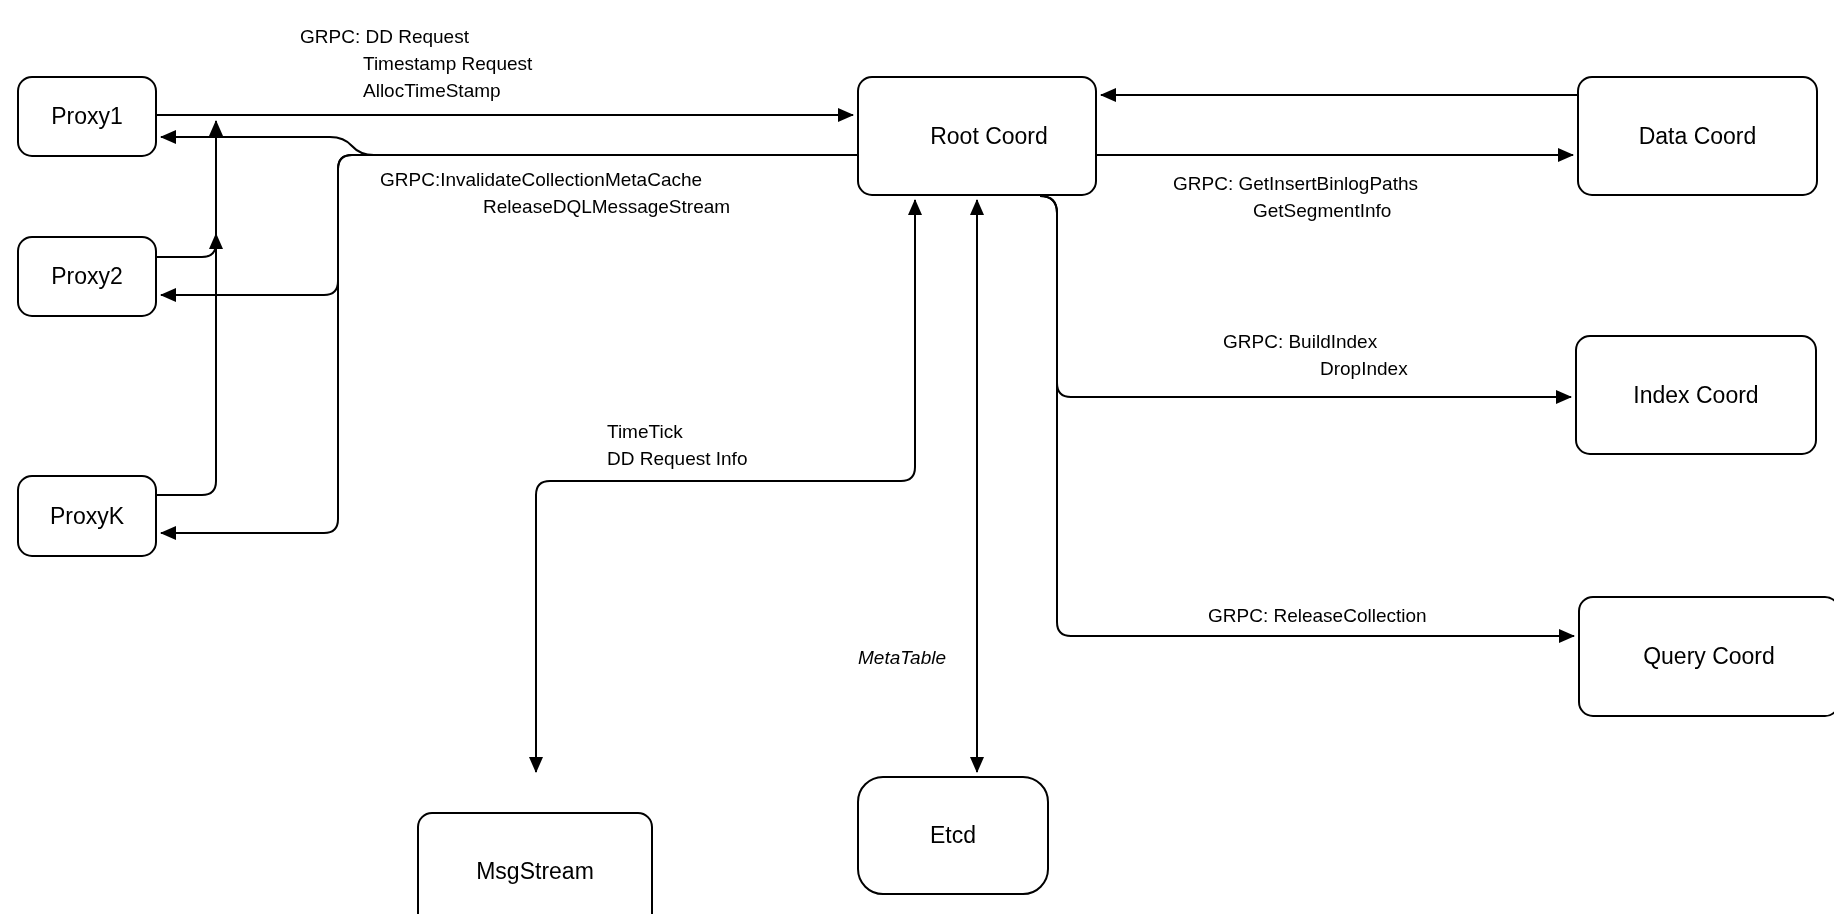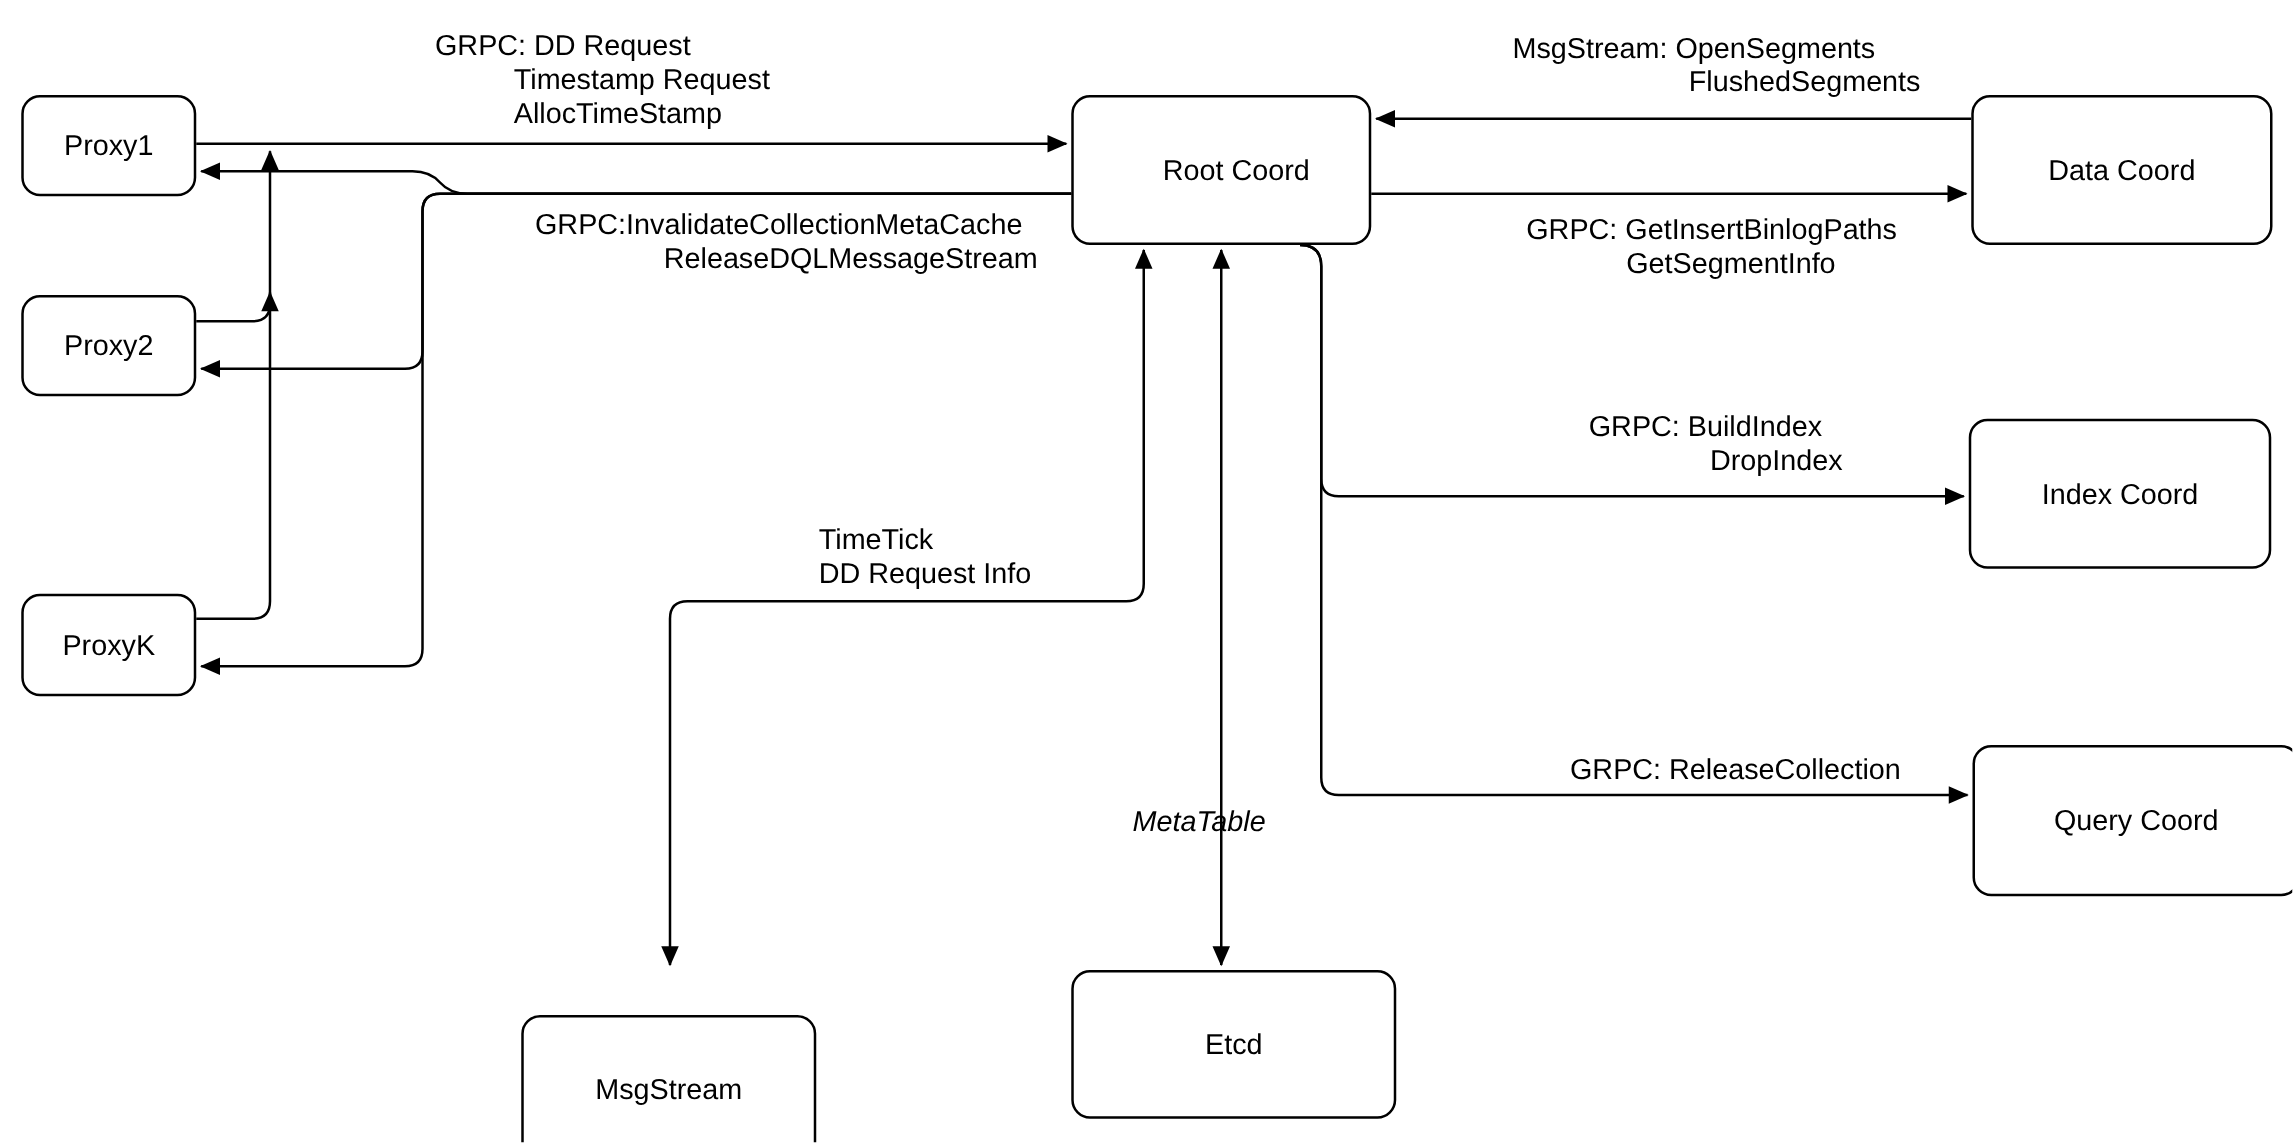--- a/index.html
+++ b/index.html
@@ -30,28 +30,27 @@
     white-space: nowrap;
   }
   .node-proxy1    { left: 17px;   top: 76px;  width: 140px; height: 81px;  }
   .node-proxy2    { left: 17px;   top: 236px; width: 140px; height: 81px;  }
   .node-proxyk    { left: 17px;   top: 475px; width: 140px; height: 82px;  }
   .node-root      { left: 857px;  top: 76px;  width: 240px; height: 120px; padding-left: 24px; }
   .node-data      { left: 1577px; top: 76px;  width: 241px; height: 120px; }
   .node-index     { left: 1575px; top: 335px; width: 242px; height: 120px; }
   .node-query     { left: 1578px; top: 596px; width: 262px; height: 121px; }
   .node-msgstream { left: 417px;  top: 812px; width: 236px; height: 119px; }
-  .node-etcd      { left: 857px;  top: 776px; width: 260px; height: 119px; }
+  .node-etcd      { left: 857px;  top: 776px; width: 192px; height: 119px; border-radius: 26px; }
 
   .edge-label {
     position: absolute;
-    font-size: 23px;
+    font-size: 19px;
     line-height: 27px;
     white-space: nowrap;
-    margin-left: 48px;
   }
   .lbl-top          { left: 300px;  top: 23px;  }
   .lbl-top .l2, .lbl-top .l3 { margin-left: 63px; }
   .lbl-invalidate   { left: 380px;  top: 166px; }
   .lbl-invalidate .l2 { margin-left: 103px; }
   .lbl-open-seg     { left: 1162px; top: 25px;  }
   .lbl-open-seg .l2 { margin-left: 141px; }
   .lbl-binlog       { left: 1173px; top: 170px; }
   .lbl-binlog .l2   { margin-left: 80px; }
   .lbl-buildindex   { left: 1223px; top: 328px; }
@@ -119,24 +118,20 @@
     <div class="l1">GRPC: DD Request</div>
     <div class="l2">Timestamp Request</div>
     <div class="l3">AllocTimeStamp</div>
   </div>
 
   <div class="edge-label lbl-invalidate">
     <div class="l1">GRPC:InvalidateCollectionMetaCache</div>
     <div class="l2">ReleaseDQLMessageStream</div>
   </div>
 
-  <div class="edge-label lbl-open-seg">
-    <div class="l1">MsgStream: OpenSegments</div>
-    <div class="l2">FlushedSegments</div>
-  </div>
 
   <div class="edge-label lbl-binlog">
     <div class="l1">GRPC: GetInsertBinlogPaths</div>
     <div class="l2">GetSegmentInfo</div>
   </div>
 
   <div class="edge-label lbl-buildindex">
     <div class="l1">GRPC: BuildIndex</div>
     <div class="l2">DropIndex</div>
   </div>

